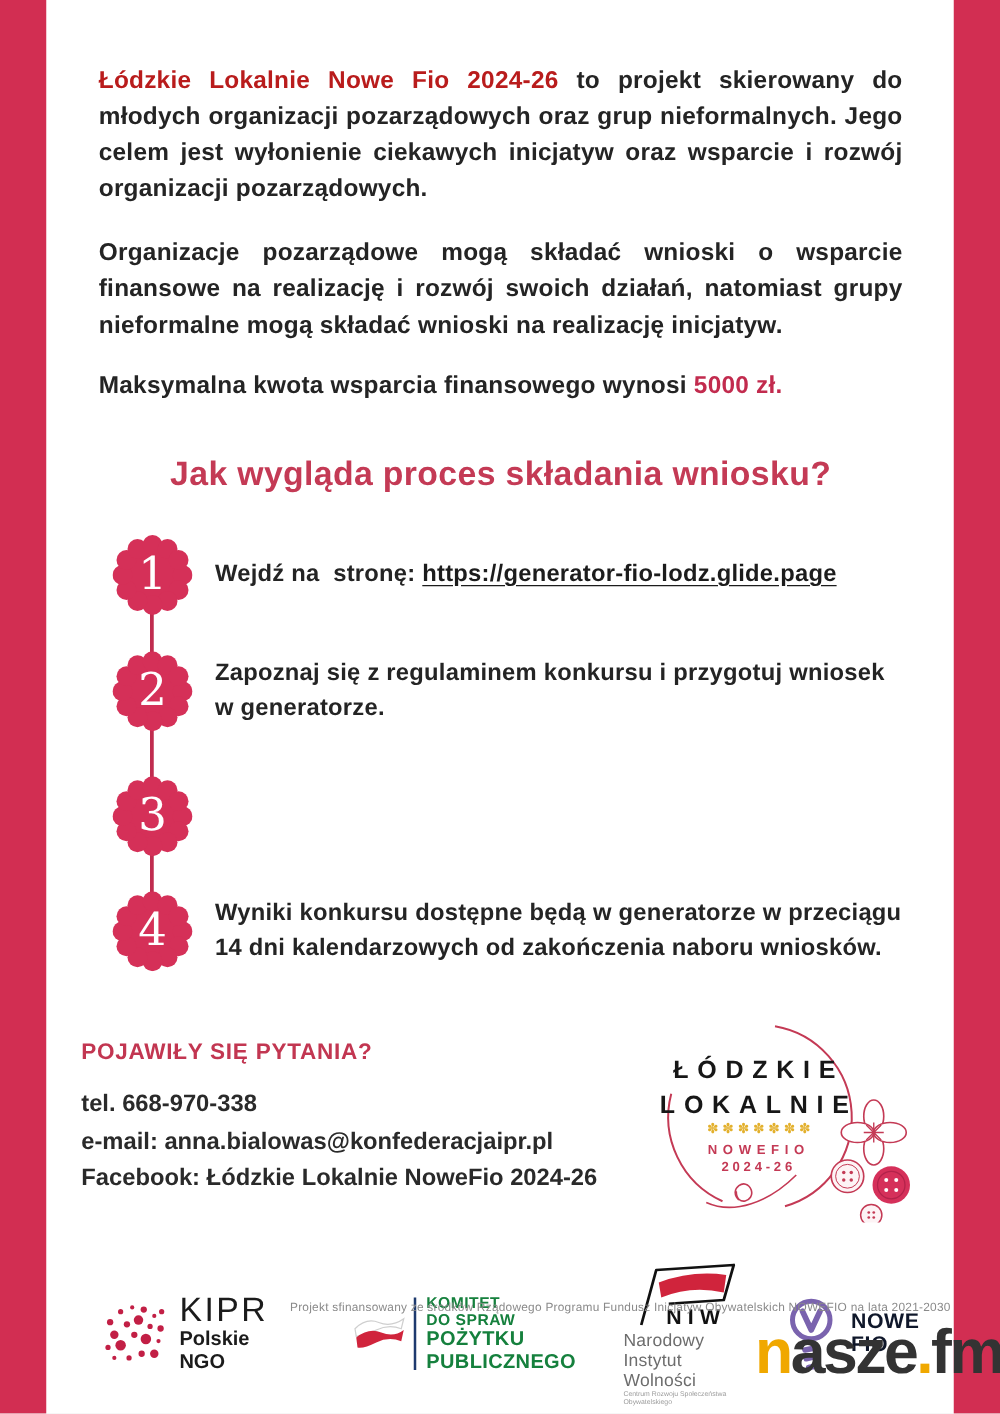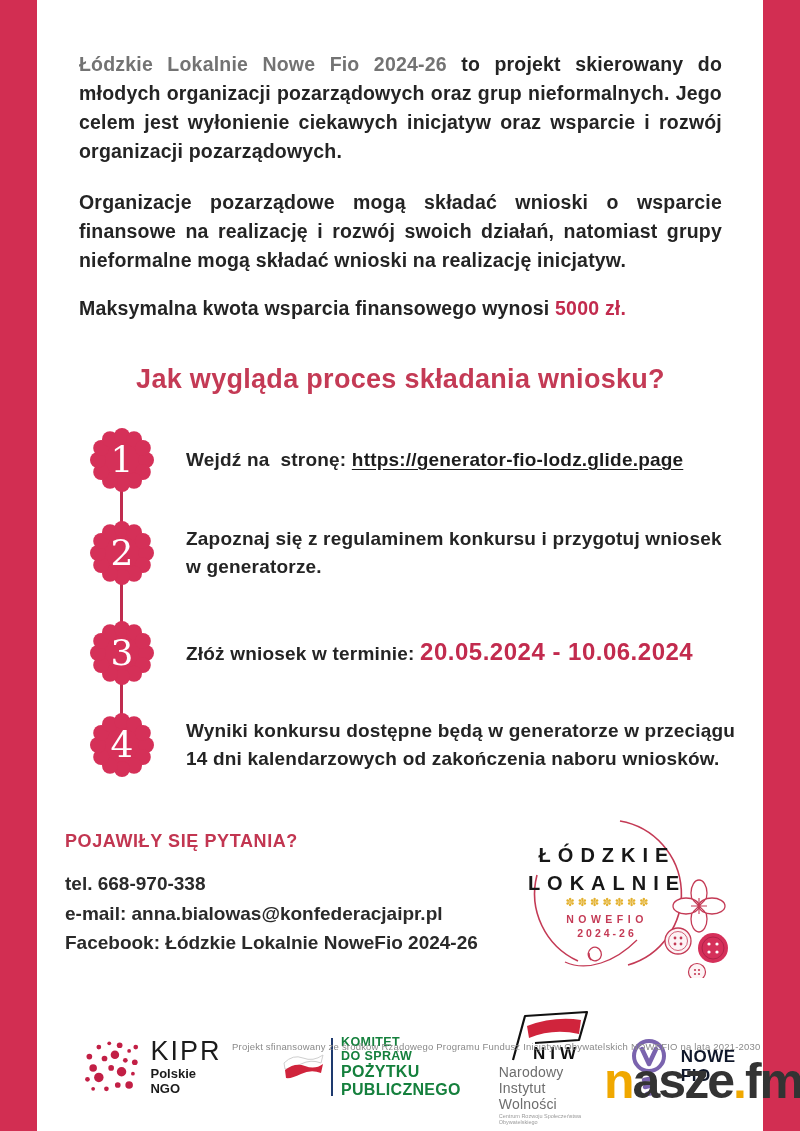--- a/index.html
+++ b/index.html
@@ -13,41 +13,41 @@
   .side-bar.left{left:0;}
   .side-bar.right{right:0;}
 
   
   .para{
     position:absolute;left:79px;width:643px;
     font-size:19.5px;line-height:29px;font-weight:bold;
     text-align:justify;text-align-last:left;letter-spacing:.2px;
   }
   .para span{white-space:pre-wrap;}
-  .hl{color:#737373;}
+  .hl{color:#b91c1c;}
   .amount{color:#c22b4e;}
 
   .main-heading{
     position:absolute;left:79px;top:346px;width:643px;
     text-align:center;font-size:27px;font-weight:bold;color:#c43a55;
     letter-spacing:.3px;
   }
 
   
   .steps-line{position:absolute;left:120px;top:460px;width:3px;height:286px;background:#c02c4f;}
   .step{position:absolute;left:90px;display:flex;align-items:center;}
   .badge{position:relative;width:64px;height:64px;flex:0 0 64px;color:#d53058;}
   .badge svg{position:absolute;inset:0;}
   .badge .num{
     position:absolute;inset:0;display:flex;align-items:center;justify-content:center;
     font-family:"DejaVu Serif","Liberation Serif",serif;font-weight:400;
     font-size:36px;color:#fff;line-height:1;
   }
   .step-text{
-    margin-left:32px;width:552px;font-size:19px;line-height:28px;font-weight:bold;
+    margin-left:18px;width:552px;font-size:19px;line-height:28px;font-weight:bold;
     letter-spacing:.2px;color:#242424;
   }
   .step-text span{white-space:pre-wrap;}
   .step-link{text-decoration:underline;text-underline-offset:3px;color:#1c1c1c;}
   .step-dates{color:#c22b4e;font-size:24px;font-weight:bold;letter-spacing:.5px;}
 
   
   .contact-heading{
     position:absolute;left:65px;top:831px;font-size:18px;font-weight:bold;
     color:#c23651;letter-spacing:.6px;
@@ -55,21 +55,21 @@
   .contact-lines{position:absolute;left:65px;top:869px;font-size:19px;font-weight:bold;line-height:29.5px;color:#2a2a2a;}
 
   
   .lodz-logo{position:absolute;left:487px;top:810px;width:253px;height:168px;}
 
   
   .partners{position:absolute;left:60px;top:1024px;width:660px;height:86px;display:flex;align-items:center;}
   .kipr{display:flex;align-items:center;margin-left:18px;}
   .kipr-text{margin-left:10px;}
   .kipr-name{font-size:27px;color:#1b1b1b;letter-spacing:2px;line-height:1;}
-  .kipr-sub{font-size:13px;font-weight:bold;color:#1b1b1b;margin-top:1px;}
+  .kipr-sub{font-size:16px;font-weight:bold;color:#1b1b1b;margin-top:1px;}
   .komitet{display:flex;align-items:center;margin-left:56px;}
   .komitet-sep{width:2px;height:58px;background:#1e3a6e;margin:0 8px 0 6px;}
   .komitet-text{color:#15803d;font-weight:bold;line-height:1.12;}
   .komitet-text .s{font-size:12.5px;letter-spacing:.4px;}
   .komitet-text .b{font-size:16px;letter-spacing:.3px;}
   .niw{margin-left:38px;display:flex;flex-direction:column;align-items:center;}
   .niw-sub1{font-size:14px;color:#6d6d6d;margin-top:2px;letter-spacing:.2px;}
   .niw-sub2{font-size:5.5px;color:#9a9a9a;margin-top:1px;}
   .nowefio{margin-left:34px;display:flex;align-items:center;}
   .nowefio-text{margin-left:8px;font-size:17px;font-weight:bold;color:#0f172a;line-height:1.1;letter-spacing:.5px;}
@@ -144,21 +144,20 @@
     <div class="step-text">Zapoznaj się z regulaminem konkursu i przygotuj wniosek w generatorze.</div>
   </div>
 
   <div class="step" style="top:621px;min-height:64px;">
     <div class="badge">
       <svg viewBox="0 0 64 64" fill="currentColor">
           <use href="#scallop"></use>
         </svg>
       <span class="num">3</span>
     </div>
-    <div class="step-text"><span>Złóż wniosek w terminie: </span><span class="step-dates">20.05.2024 - 10.06.2024</span></div>
   </div>
 
   <div class="step" style="top:713px;min-height:64px;">
     <div class="badge">
       <svg viewBox="0 0 64 64" fill="currentColor">
           <use href="#scallop"></use>
         </svg>
       <span class="num">4</span>
     </div>
     <div class="step-text">Wyniki konkursu dostępne będą w generatorze w przeciągu 14 dni kalendarzowych od zakończenia naboru wniosków.</div>

